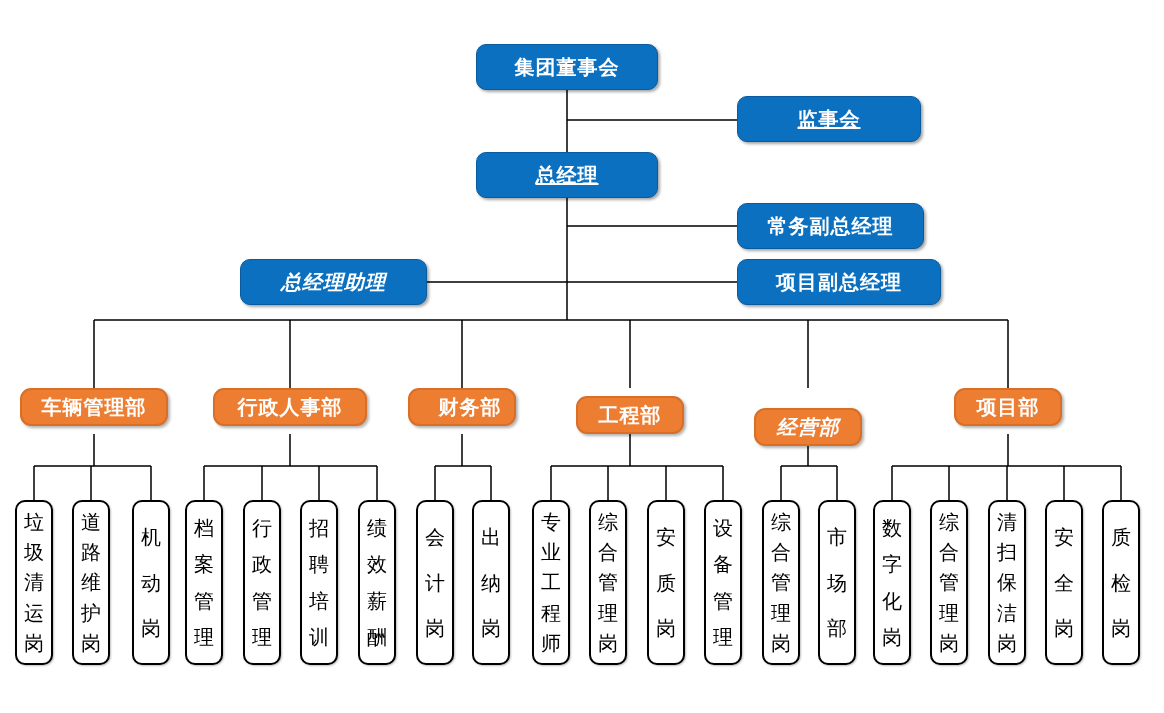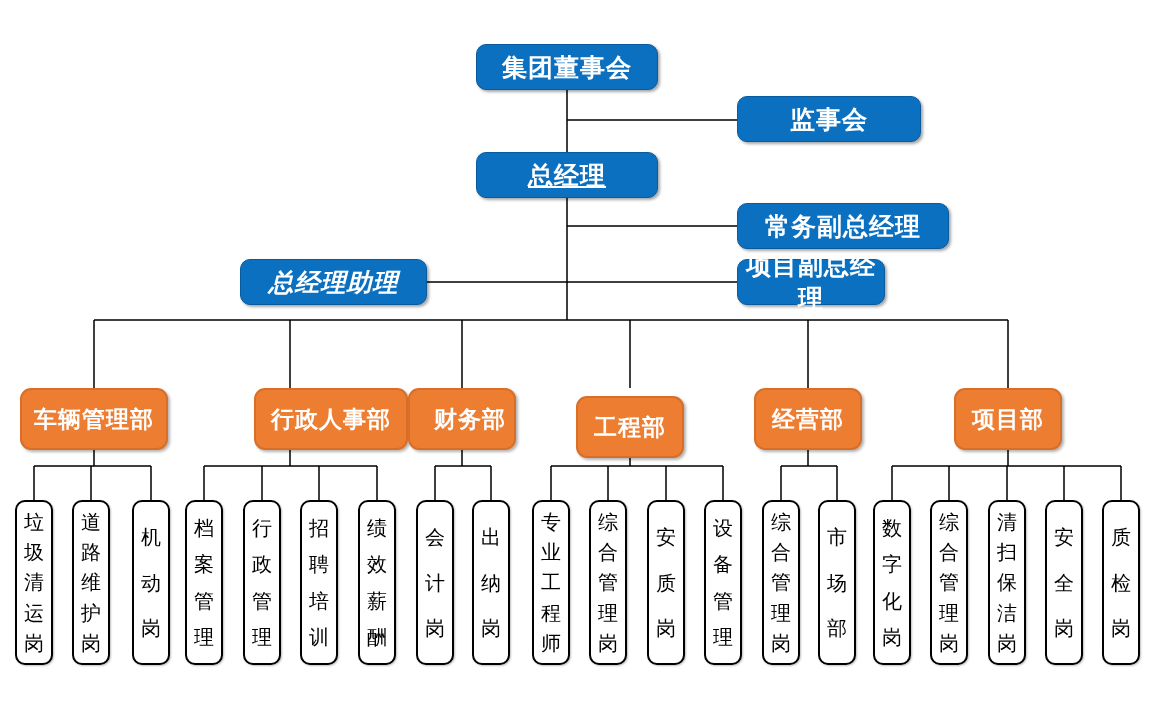--- a/index.html
+++ b/index.html
@@ -26,29 +26,29 @@
     font-weight:700;
     letter-spacing:1px;
     text-align:center;
   }
   .bluebox{
     height:46px;
     background:var(--blue);
     border:1px solid var(--blue-border);
     border-radius:10px;
     box-shadow:2px 2px 3px rgba(0,0,0,0.35);
-    font-size:25px;
+    font-size:20px;
   }
   .orangebox{
-    height:62px;
+    height:38px;
     background:var(--orange);
     border:2px solid var(--orange-border);
     border-radius:11px;
     box-shadow:2px 2px 3px rgba(0,0,0,0.3);
-    font-size:23px;
+    font-size:20px;
   }
   .vbox{
     position:absolute;
     width:38px;height:165px;
     box-sizing:border-box;
     background:#ffffff;
     border:2px solid #000000;
     border-radius:10px;
     box-shadow:1px 1px 2px rgba(0,0,0,0.25);
     top:500px;
@@ -83,31 +83,31 @@
       M34 466 H151 M204 466 H377 M435 466 H491 M551 466 H723 M781 466 H837 M892 466 H1121
       M34 466 V500 M91 466 V500 M151 466 V500
       M204 466 V500 M262 466 V500 M319 466 V500 M377 466 V500
       M435 466 V500 M491 466 V500
       M551 466 V500 M608 466 V500 M666 466 V500 M723 466 V500
       M781 466 V500 M837 466 V500
       M892 466 V500 M949 466 V500 M1007 466 V500 M1064 466 V500 M1121 466 V500"></path>
   </svg>
 
   <div class="node bluebox" style="left:476px;top:44px;width:182px;">集团董事会</div>
-  <div class="node bluebox" style="left:737px;top:96px;width:184px;">监事会</div>
+  <div class="node bluebox" style="left:737px;top:96px;width:184px;text-decoration:underline;">监事会</div>
   <div class="node bluebox" style="left:476px;top:152px;width:182px;text-decoration:underline;">总经理</div>
-  <div class="node bluebox" style="left:737px;top:203px;width:212px;">常务副总经理</div>
+  <div class="node bluebox" style="left:737px;top:203px;width:187px;">常务副总经理</div>
   <div class="node bluebox" style="left:240px;top:259px;width:187px;font-style:italic;">总经理助理</div>
-  <div class="node bluebox" style="left:737px;top:259px;width:148px;">项目副总经理</div>
+  <div class="node bluebox" style="left:737px;top:259px;width:204px;">项目副总经理</div>
 
   <div class="node orangebox" style="left:20px;top:388px;width:148px;">车辆管理部</div>
-  <div class="node orangebox" style="left:213px;top:388px;width:154px;margin-left:41px;">行政人事部</div>
+  <div class="node orangebox" style="left:213px;top:388px;width:154px;">行政人事部</div>
   <div class="node orangebox" style="left:408px;top:388px;width:108px;padding-left:16px;">财务部</div>
   <div class="node orangebox" style="left:576px;top:396px;width:108px;">工程部</div>
-  <div class="node orangebox" style="left:754px;top:388px;width:108px;">经营部</div>
+  <div class="node orangebox" style="left:754px;top:408px;width:108px;font-style:italic;">经营部</div>
   <div class="node orangebox" style="left:954px;top:388px;width:108px;">项目部</div>
 
   <div class="vbox" style="left:15px;">
       <div class="vtext">
         <span>垃</span>
         <span>圾</span>
         <span>清</span>
         <span>运</span>
         <span>岗</span>
       </div>

